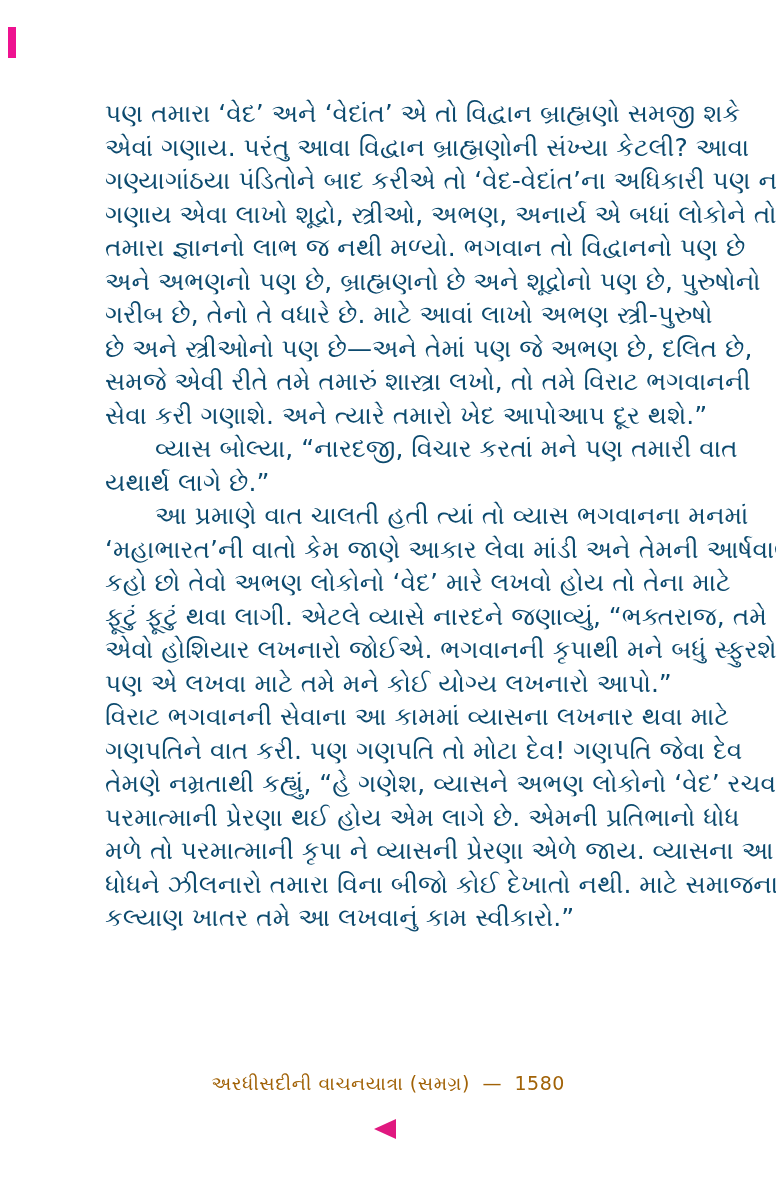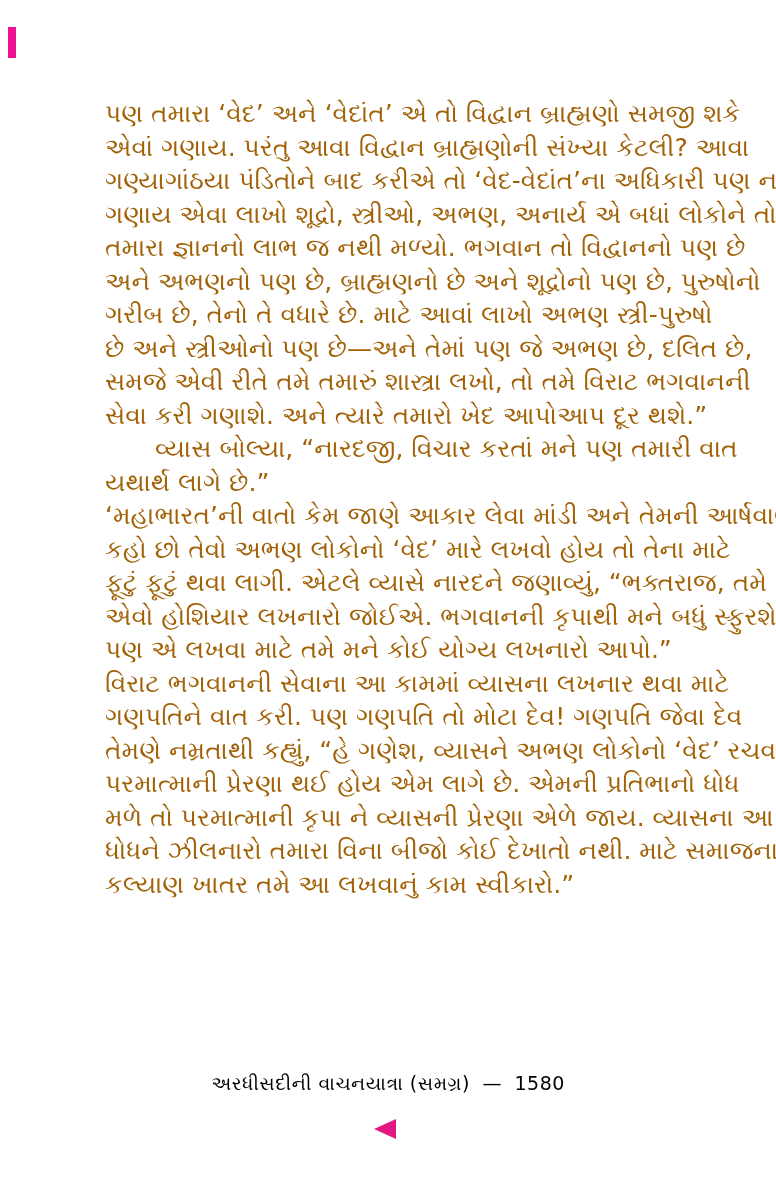--- a/index.html
+++ b/index.html
@@ -47,21 +47,21 @@
     text-align-last: left;
   }
   
   .footer {
     position: absolute;
     left: 0;
     width: 776px;
     top: 1072px;
     text-align: center;
     font-size: 19px;
-    color: #000000;
+    color: #a16207;
     letter-spacing: 0.5px;
   }
   .footer span { padding: 0 3px; }
   
   .nav-triangle {
     position: absolute;
     left: 374px;
     top: 1119px;
     width: 0;
     height: 0;
@@ -71,33 +71,34 @@
     cursor: pointer;
   }
 </style>
 </head>
 <body>
 
 <div class="page" style="background: rgb(255, 255, 255);">
 
   <div class="corner-mark" style="background: rgb(238, 18, 144);"></div>
 
-  <div class="text-block" id="text-block" style="color: #a16207;">
+  <div class="text-block" id="text-block" style="color: #0c4a6e;">
       <div class="line">પણ તમારા ‘વેદ’ અને ‘વેદાંત’ એ તો વિદ્વાન બ્રાહ્મણો સમજી શકે</div>
       <div class="line">એવાં ગણાય. પરંતુ આવા વિદ્વાન બ્રાહ્મણોની સંખ્યા કેટલી? આવા</div>
       <div class="line">ગણ્યાગાંઠયા પંડિતોને બાદ કરીએ તો ‘વેદ-વેદાંત’ના અધિકારી પણ ન</div>
       <div class="line">ગણાય એવા લાખો શૂદ્રો, સ્ત્રીઓ, અભણ, અનાર્ય એ બધાં લોકોને તો</div>
       <div class="line">તમારા જ્ઞાનનો લાભ જ નથી મળ્યો. ભગવાન તો વિદ્વાનનો પણ છે</div>
       <div class="line">અને અભણનો પણ છે, બ્રાહ્મણનો છે અને શૂદ્રોનો પણ છે, પુરુષોનો</div>
       <div class="line">ગરીબ છે, તેનો તે વધારે છે. માટે આવાં લાખો અભણ સ્ત્રી-પુરુષો</div>
       <div class="line">છે અને સ્ત્રીઓનો પણ છે—અને તેમાં પણ જે અભણ છે, દલિત છે,</div>
       <div class="line">સમજે એવી રીતે તમે તમારું શાસ્ત્રા લખો, તો તમે વિરાટ ભગવાનની</div>
       <div class="line para-end">સેવા કરી ગણાશે. અને ત્યારે તમારો ખેદ આપોઆપ દૂર થશે.”</div>
       <div class="line para-start">વ્યાસ બોલ્યા, “નારદજી, વિચાર કરતાં મને પણ તમારી વાત</div>
       <div class="line para-end">યથાર્થ લાગે છે.”</div>
+      <div class="line para-start">આ પ્રમાણે વાત ચાલતી હતી ત્યાં તો વ્યાસ ભગવાનના મનમાં</div>
       <div class="line">‘મહાભારત’ની વાતો કેમ જાણે આકાર લેવા માંડી અને તેમની આર્ષવાણી</div>
       <div class="line">કહો છો તેવો અભણ લોકોનો ‘વેદ’ મારે લખવો હોય તો તેના માટે</div>
       <div class="line">ફૂટું ફૂટું થવા લાગી. એટલે વ્યાસે નારદને જણાવ્યું, “ભક્તરાજ, તમે</div>
       <div class="line">એવો હોશિયાર લખનારો જોઈએ. ભગવાનની કૃપાથી મને બધું સ્ફુરશે,</div>
       <div class="line para-end">પણ એ લખવા માટે તમે મને કોઈ યોગ્ય લખનારો આપો.”</div>
       <div class="line">વિરાટ ભગવાનની સેવાના આ કામમાં વ્યાસના લખનાર થવા માટે</div>
       <div class="line">ગણપતિને વાત કરી. પણ ગણપતિ તો મોટા દેવ! ગણપતિ જેવા દેવ</div>
       <div class="line">તેમણે નમ્રતાથી કહ્યું, “હે ગણેશ, વ્યાસને અભણ લોકોનો ‘વેદ’ રચવાની</div>
       <div class="line">પરમાત્માની પ્રેરણા થઈ હોય એમ લાગે છે. એમની પ્રતિભાનો ધોધ</div>
       <div class="line">મળે તો પરમાત્માની કૃપા ને વ્યાસની પ્રેરણા એળે જાય. વ્યાસના આ</div>

